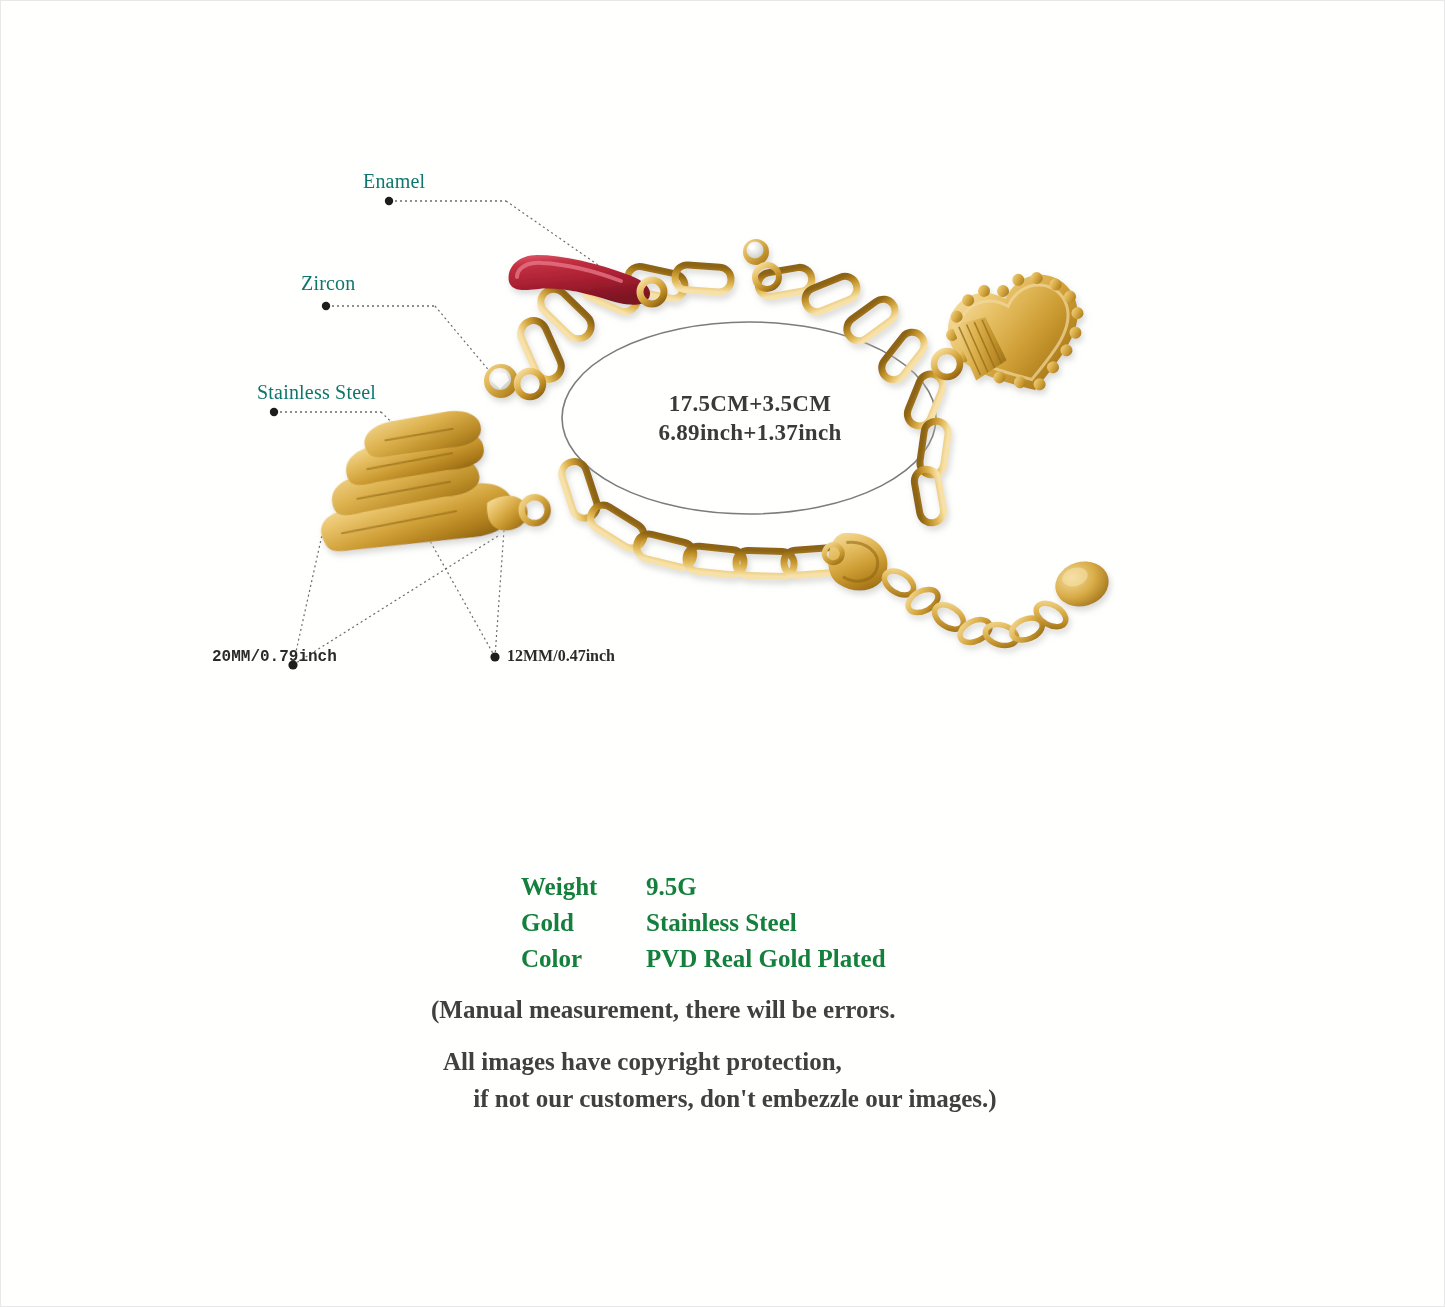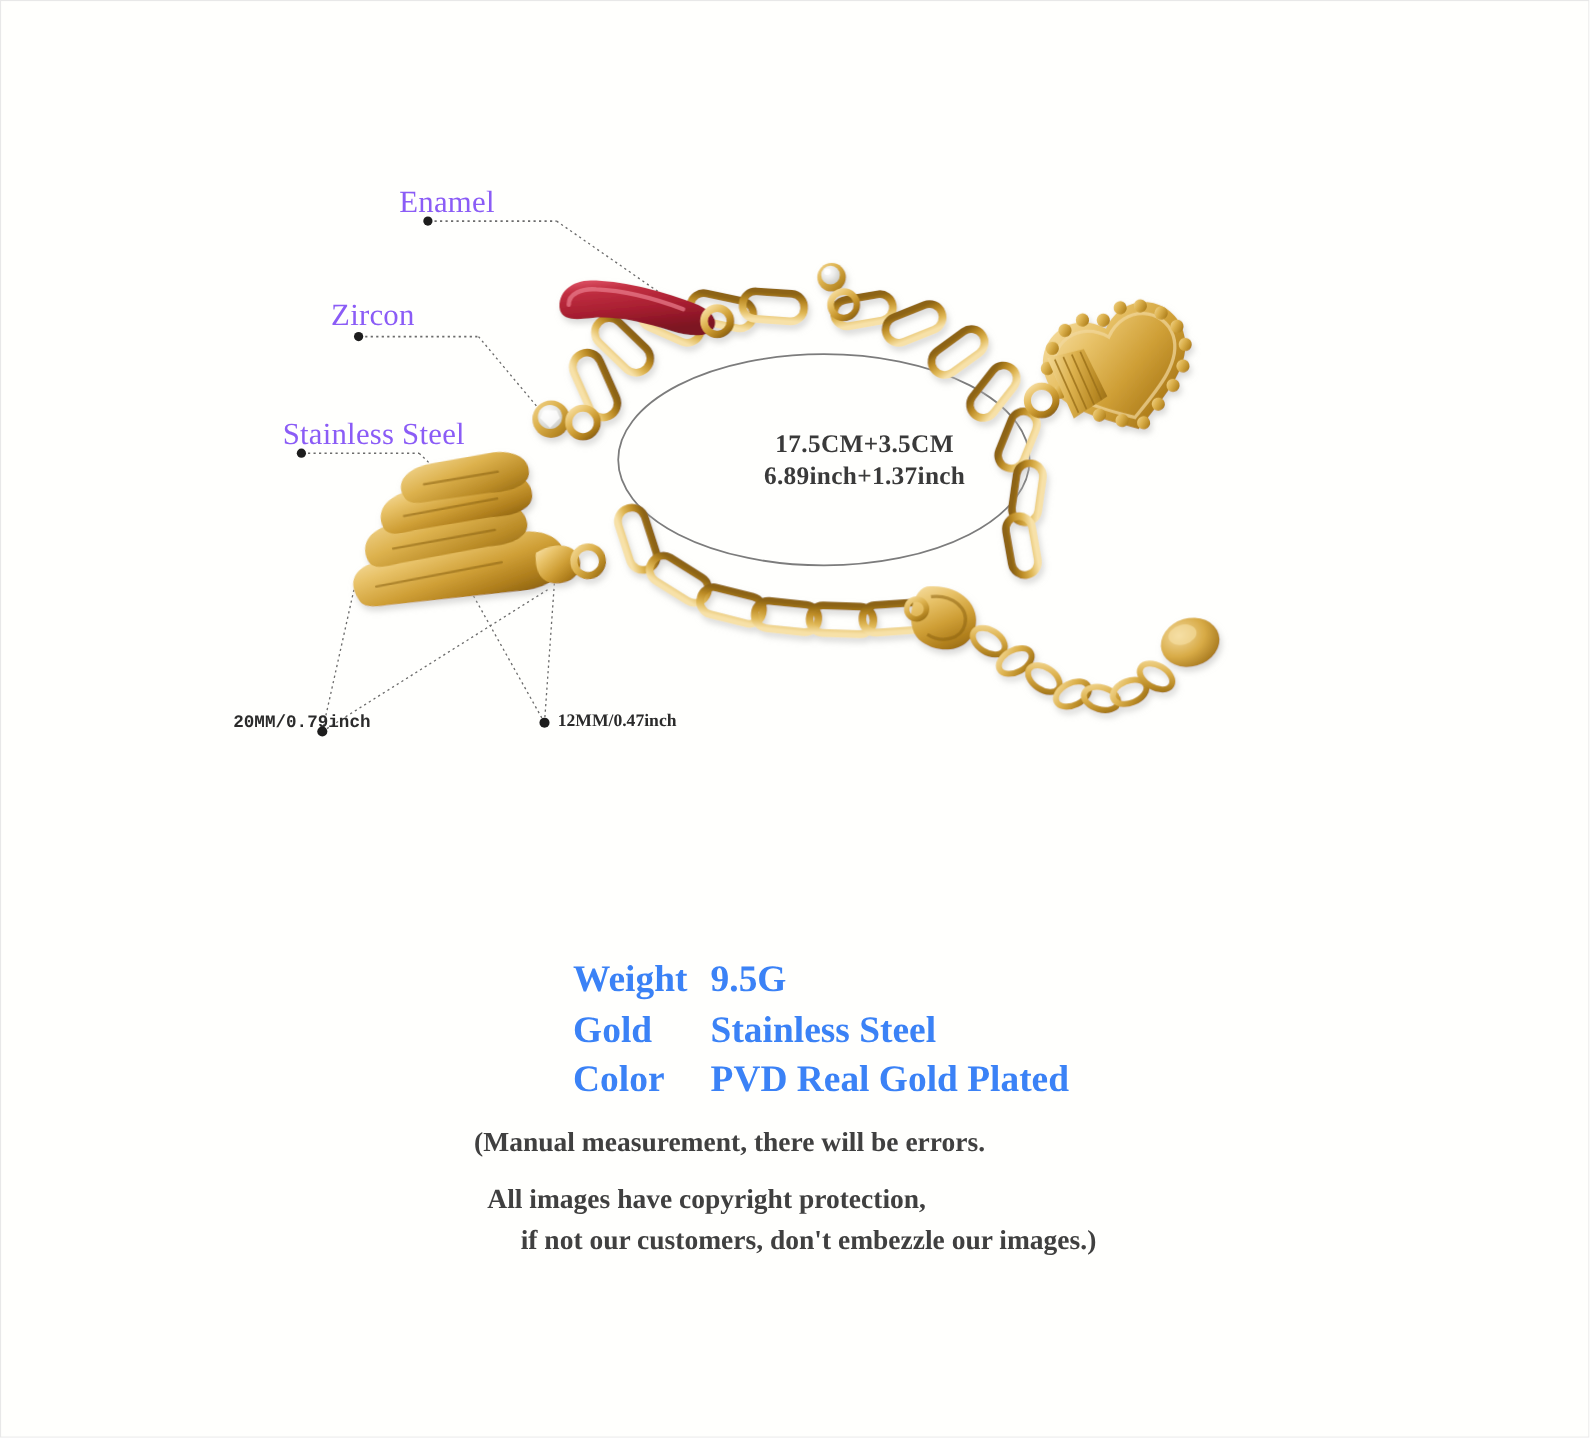--- a/index.html
+++ b/index.html
@@ -26,23 +26,23 @@
     position: absolute;
     left: 0; top: 0;
     width: 1445px;
     height: 760px;
   }
   #product-svg { display: block; }
 
   
   .callout {
     position: absolute;
-    color: #8b5cf6;
-    font-family: "Liberation Serif", "DejaVu Serif", serif;
-    font-size: 28px;
+    color: #0f766e;
+    font-family: "Liberation Serif", "DejaVu Serif", serif;
+    font-size: 20px;
     letter-spacing: 0.2px;
     white-space: nowrap;
     line-height: 1;
   }
   .callout-enamel   { left: 362px; top: 170px; }
   .callout-zircon   { left: 300px; top: 272px; }
   .callout-steel    { left: 256px; top: 381px; }
 
   .dim-label {
     position: absolute;
@@ -62,40 +62,39 @@
     left: 562px;
     top: 388px;
     width: 374px;
     text-align: center;
     color: #3a3a3a;
     font-family: "Liberation Serif", "DejaVu Serif", serif;
     font-size: 23px;
     font-weight: bold;
     line-height: 1.28;
     letter-spacing: 0.3px;
-    padding-left: 36px;
   }
   #size-caption div { white-space: nowrap; }
 
   
   #spec-block {
     position: absolute;
     left: 430px;
     top: 872px;
     width: 600px;
   }
   .spec-table {
     border-collapse: collapse;
     margin-left: 90px;
   }
   .spec-table td {
     padding: 0 0 9px 0;
-    color: #3b82f6;
-    font-family: "Liberation Serif", "DejaVu Serif", serif;
-    font-size: 34px;
+    color: #15803d;
+    font-family: "Liberation Serif", "DejaVu Serif", serif;
+    font-size: 25px;
     font-weight: bold;
     line-height: 1.08;
     vertical-align: baseline;
     white-space: nowrap;
   }
   .spec-key   { width: 125px; }
   .spec-value { padding-left: 0; }
 
   #disclaimer {
     margin-top: 10px;

